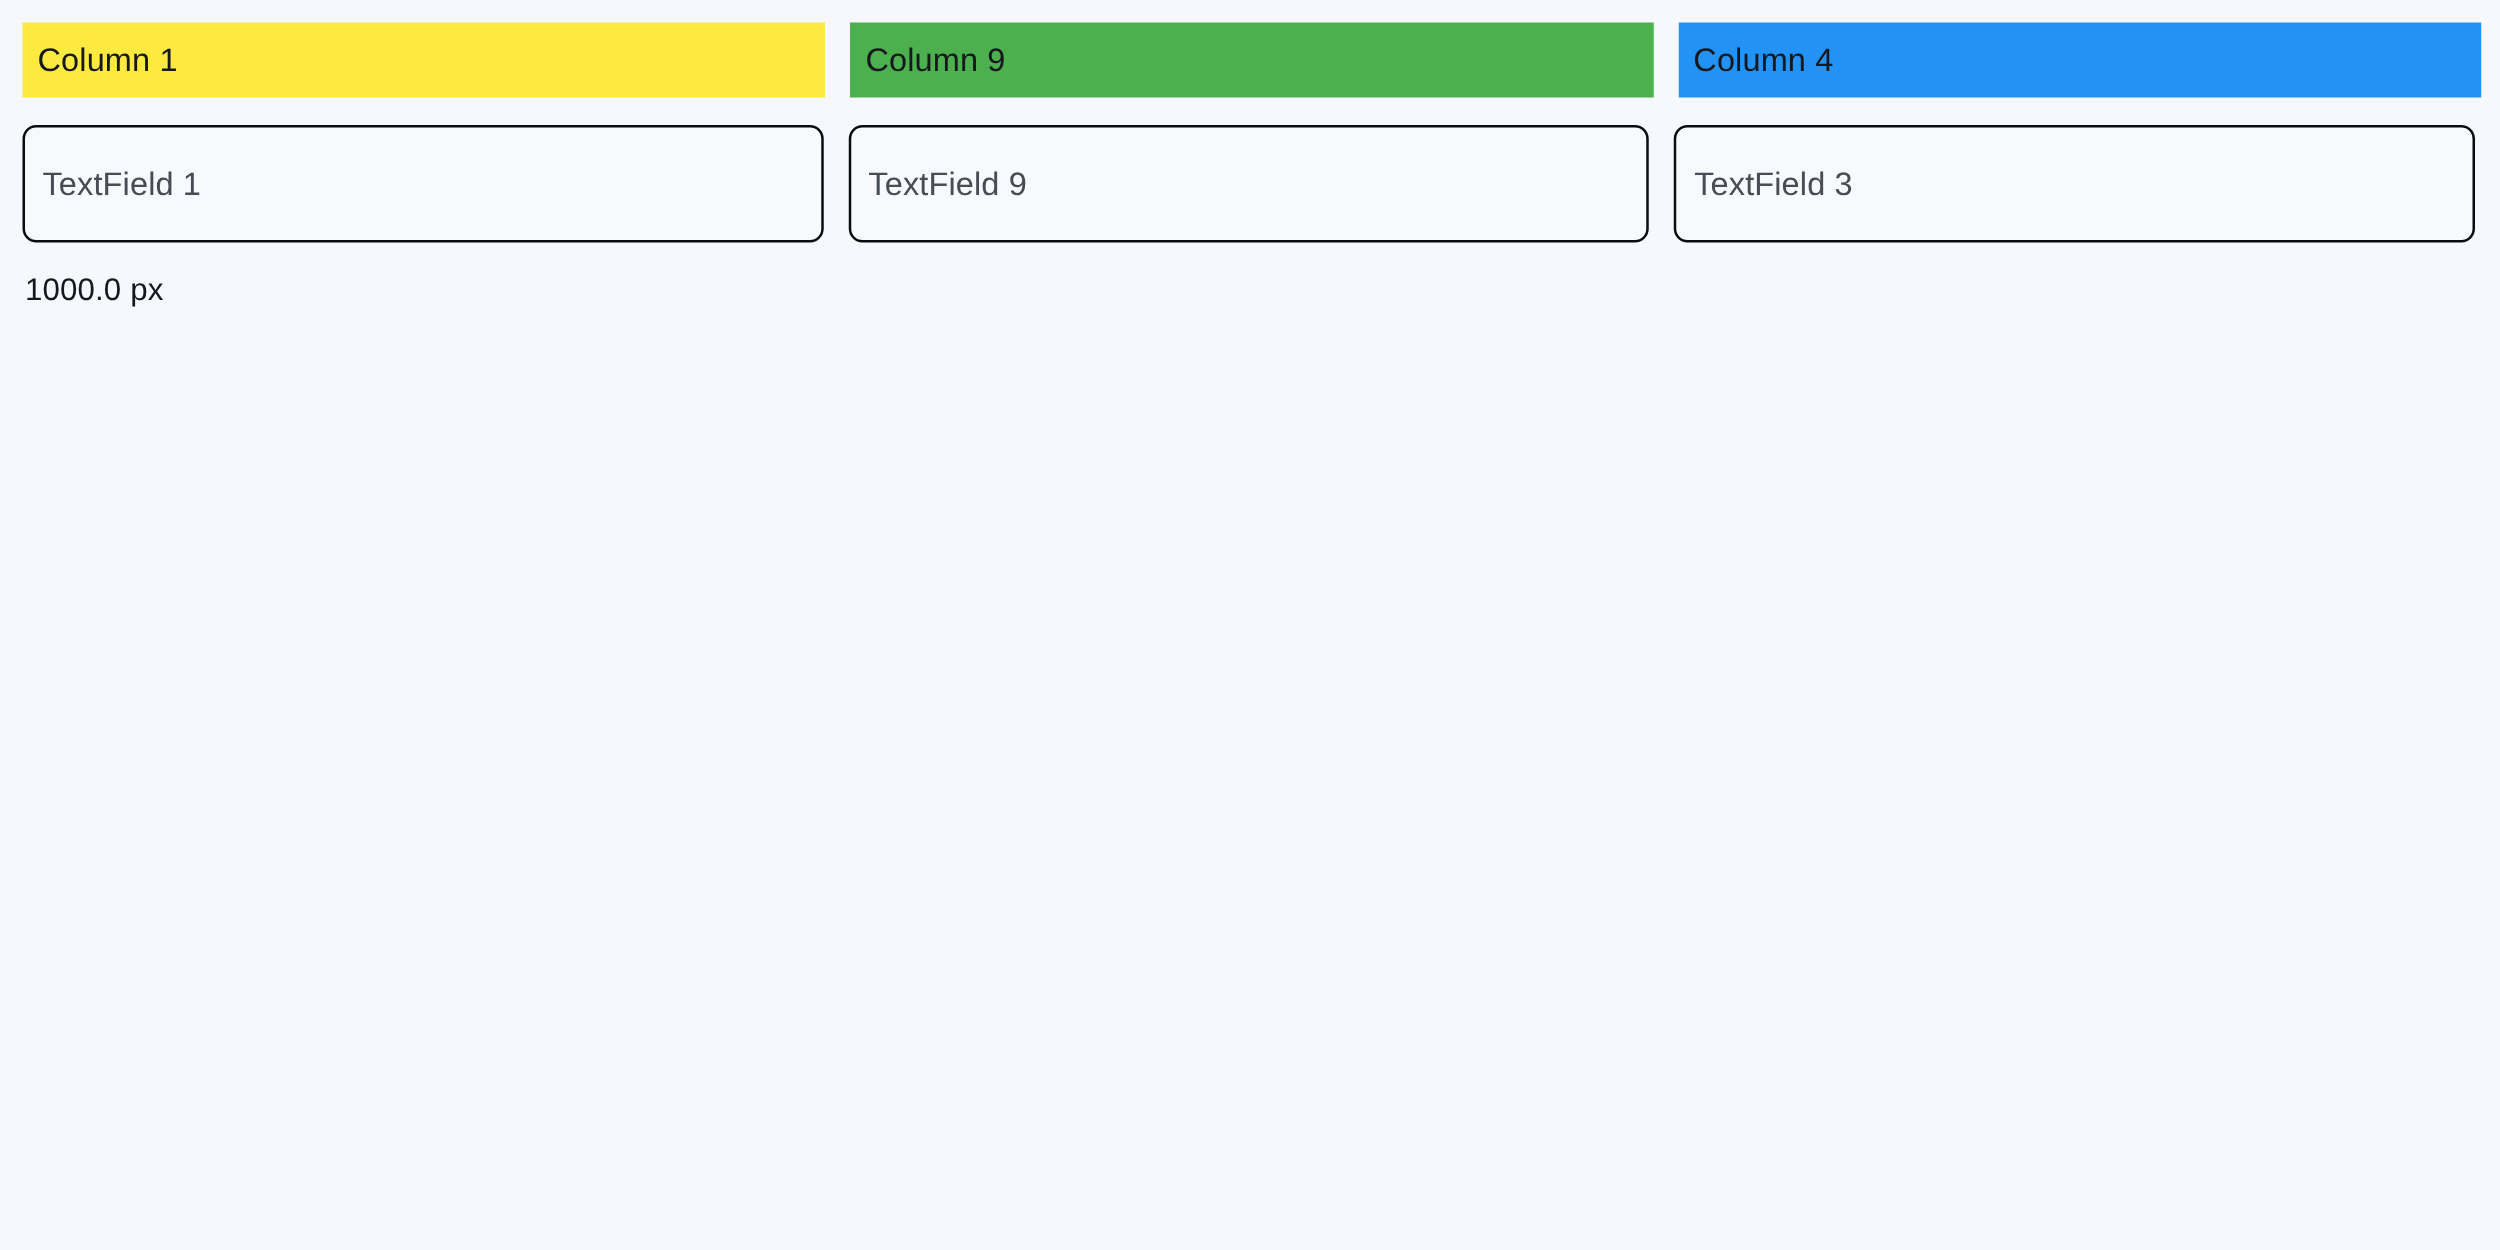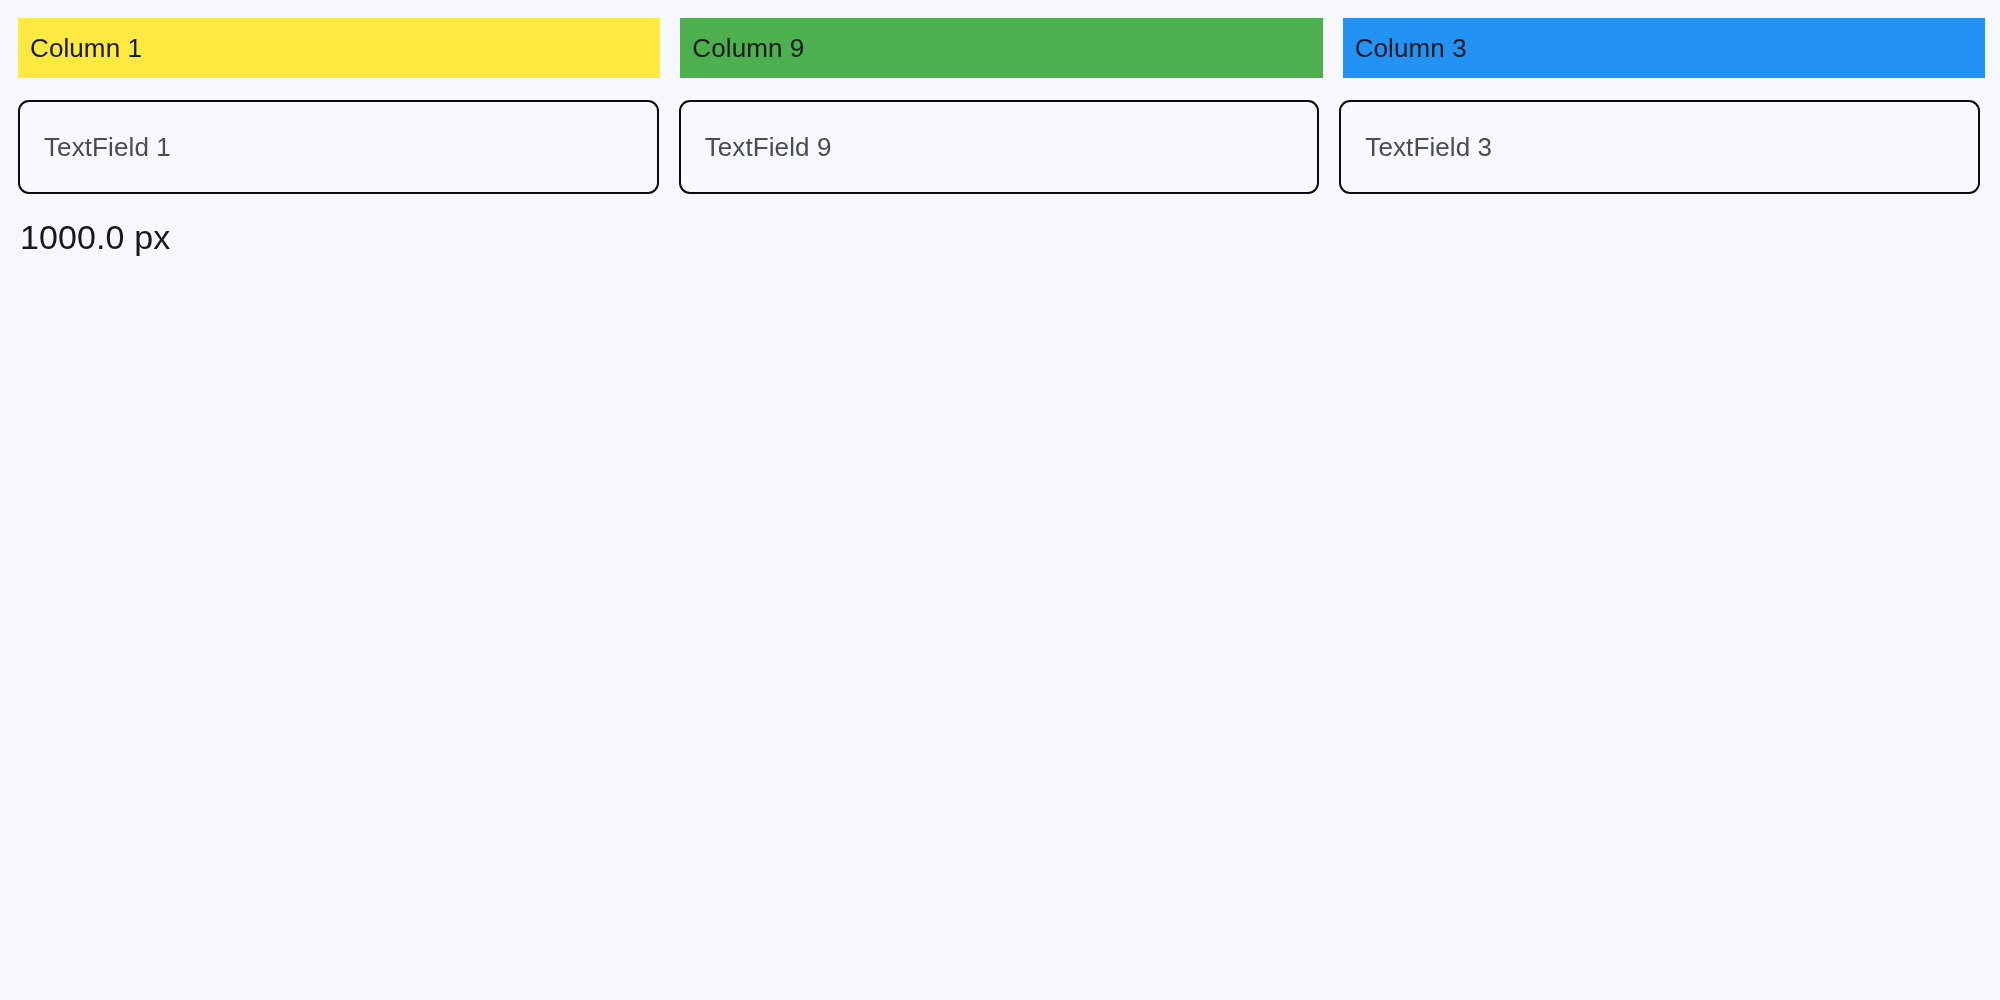--- a/index.html
+++ b/index.html
@@ -61,36 +61,36 @@
   .text-field {
     flex: 1 1 0;
     min-width: 0;
     height: 94px;
     box-sizing: border-box;
     border: 2px solid #0a0c10;
     border-radius: 11px;
     background: #f8f9fd;
     display: flex;
     align-items: center;
-    padding-left: 24px;
+    padding-left: 14px;
   }
   .text-field .field-placeholder {
     font-size: 26px;
     line-height: 1;
     color: #474c55;
     white-space: nowrap;
     letter-spacing: 0.1px;
     user-select: none;
   }
 
   
   .size-readout {
     margin-top: 26px;
     margin-left: 2px;
-    font-size: 34px;
+    font-size: 25px;
     line-height: 1;
     color: #16181d;
     letter-spacing: 0.1px;
   }
 
   .spacer-fill {
     flex: 1 1 auto;
     width: 100%;
   }
 </style>
@@ -103,21 +103,21 @@
 
     <div class="column-bar" style="background-color: rgb(253, 233, 63);">
       <span class="column-label">Column 1</span>
     </div>
 
     <div class="column-bar" style="background-color: rgb(76, 176, 78);">
       <span class="column-label">Column 9</span>
     </div>
 
     <div class="column-bar" style="background-color: rgb(34, 147, 245);">
-      <span class="column-label">Column 3</span>
+      <span class="column-label">Column 4</span>
     </div>
 
 
   </div>
 
   <div class="fields-row">
 
     <div class="text-field">
       <span class="field-placeholder">TextField 1</span>
     </div>

